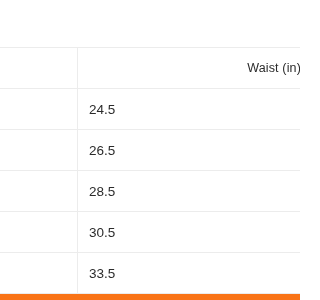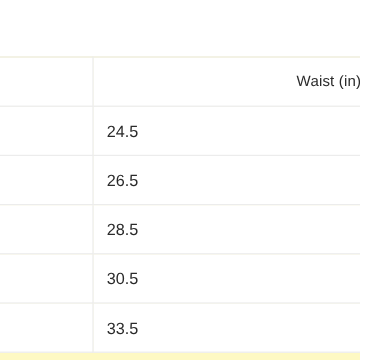--- a/index.html
+++ b/index.html
@@ -12,21 +12,21 @@
     height: 300px;
     overflow: hidden;
     font-family: "Liberation Sans", sans-serif;
     -webkit-font-smoothing: antialiased;
   }
 
   .page {
     position: relative;
     width: 300px;
     height: 300px;
-    background: #fef9c3;
+    background: #f97316;
   }
 
   
   .top-gap {
     height: 47px;
     width: 100%;
     background: #ffffff;
   }
 
   .size-table {

